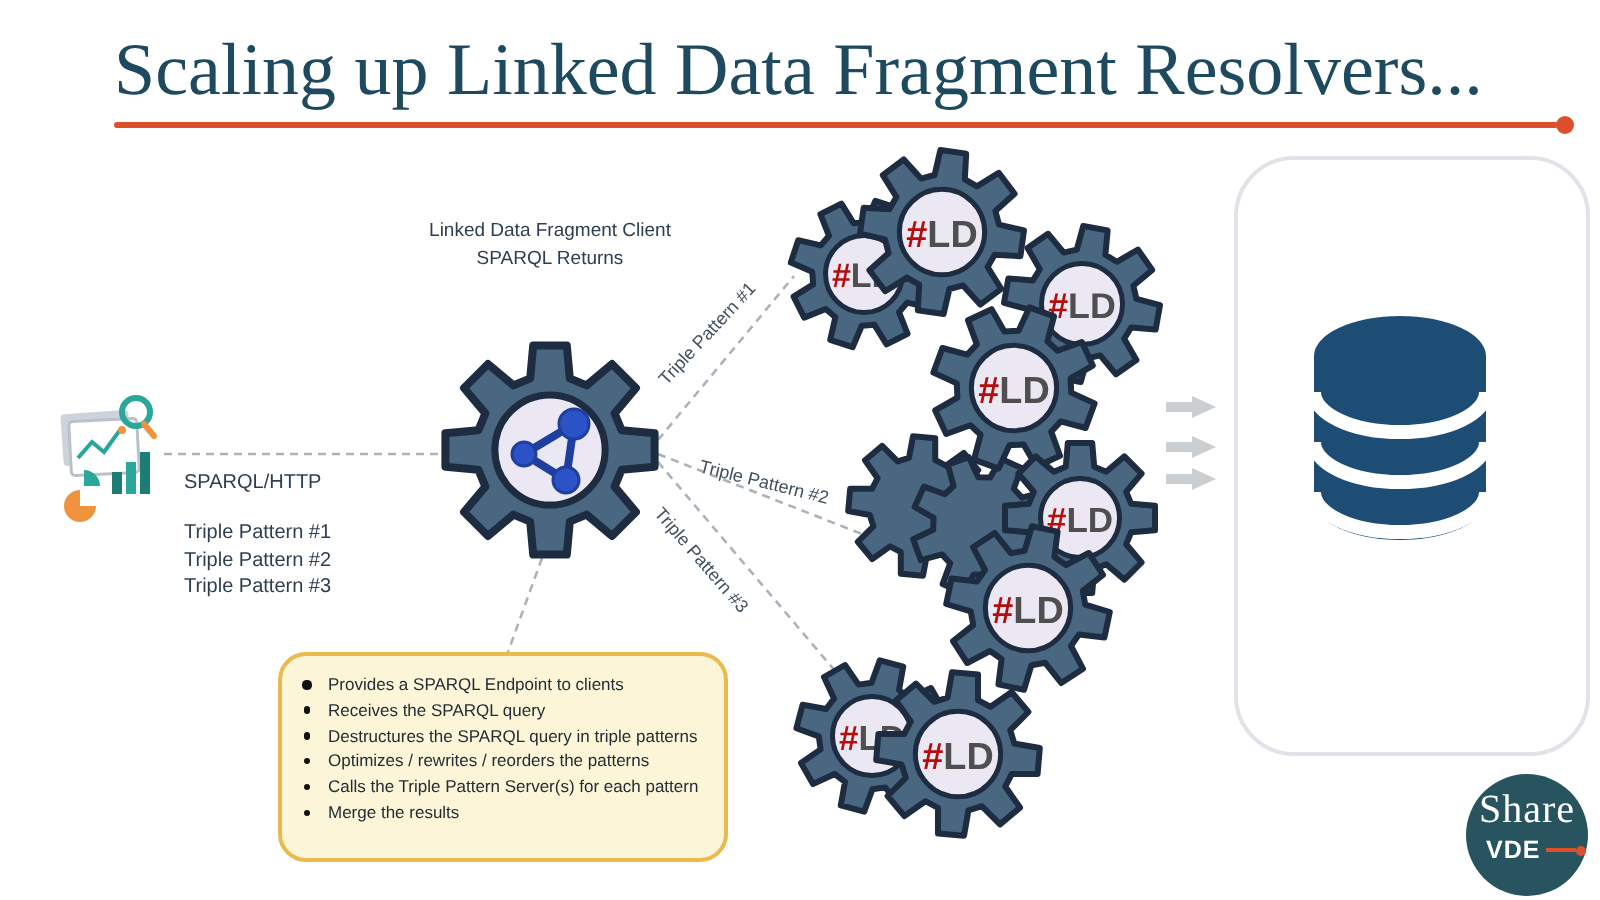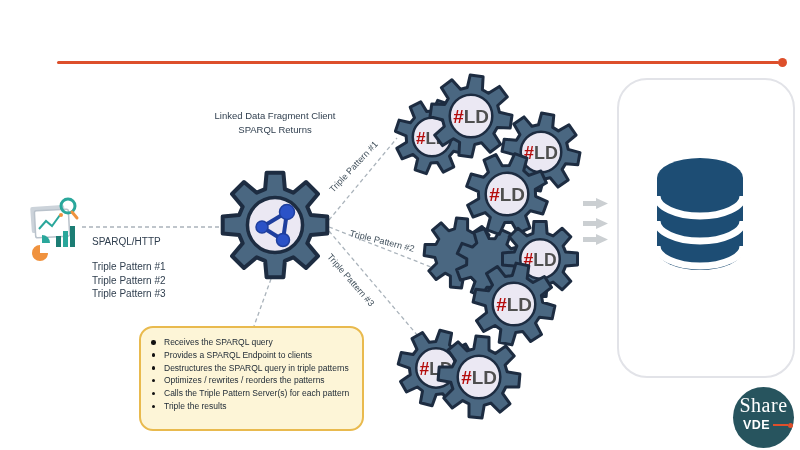--- a/index.html
+++ b/index.html
@@ -75,20 +75,21 @@
   .logo-vde-row { display: flex; align-items: center; margin: 1px 0 0 10px; text-align: center; }
   .logo-vde { color: #fff; font-weight: 700; font-size: 12.5px; letter-spacing: 0.5px; }
   .logo-line { width: 15px; height: 2px; background: #dd4f2b; margin-left: 3px; }
   .logo-dot { width: 5px; height: 5px; border-radius: 50%; background: #dd4f2b; }
 </style>
 </head>
 <body>
 
 <div class="slide">
 
+  <div class="title">Scaling up Linked Data Fragment Resolvers...</div>
   <div class="title-rule"></div>
   <div class="title-rule-dot"></div>
 
   <div class="db-card"></div>
 
   <svg id="diagram-svg" class="diagram-svg" width="800" height="450" viewBox="0 0 800 450">
 
     <g stroke="#aab3bb" stroke-width="1.3" stroke-dasharray="4 3" fill="none">
       <path d="M82 227 L221 227"></path>
       <path d="M329 220 L397 138"></path>
@@ -197,26 +198,26 @@
     <div>Triple Pattern #2</div>
     <div>Triple Pattern #3</div>
   </div>
 
   <div class="conn-label conn-1">Triple Pattern #1</div>
   <div class="conn-label conn-2">Triple Pattern #2</div>
   <div class="conn-label conn-3">Triple Pattern #3</div>
 
   <div class="notes-box">
     <ul>
+        <li>Provides a SPARQL Endpoint to clients</li>
         <li>Receives the SPARQL query</li>
-        <li>Provides a SPARQL Endpoint to clients</li>
         <li>Destructures the SPARQL query in triple patterns</li>
         <li>Optimizes / rewrites / reorders the patterns</li>
         <li>Calls the Triple Pattern Server(s) for each pattern</li>
-        <li>Triple the results</li>
+        <li>Merge the results</li>
       </ul>
   </div>
 
   <div class="logo-circle">
     <div class="logo-share">Share</div>
     <div class="logo-vde-row">
       <span class="logo-vde">VDE</span>
       <span class="logo-line"></span>
       <span class="logo-dot"></span>
     </div>

